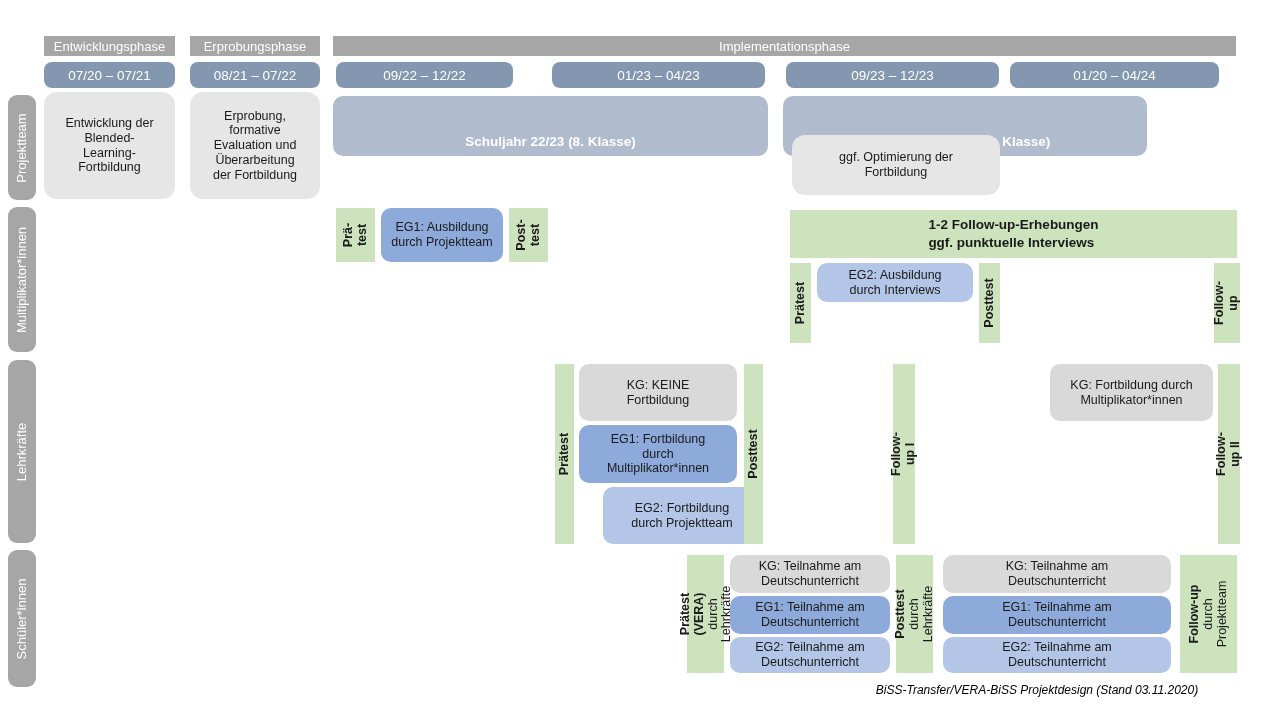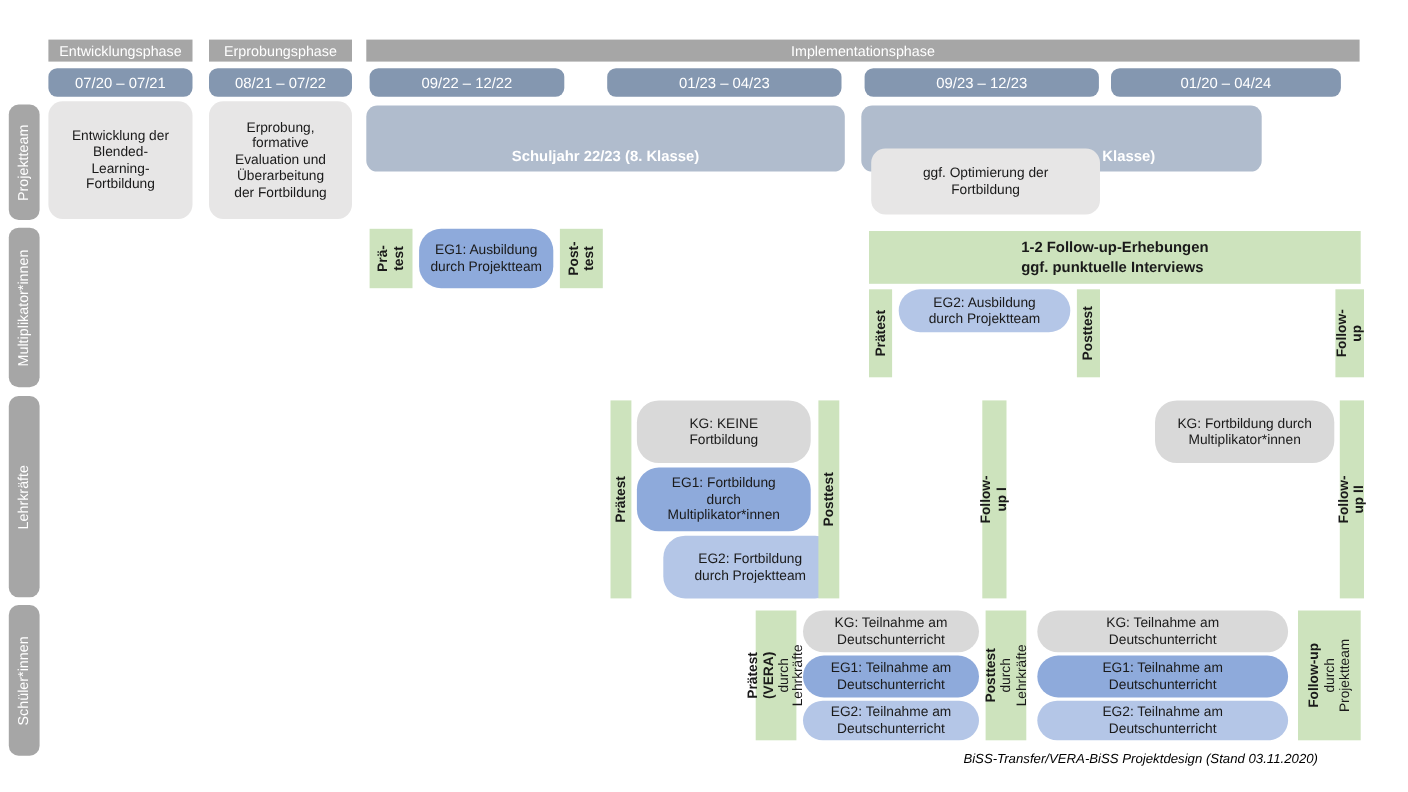--- a/index.html
+++ b/index.html
@@ -20,21 +20,21 @@
   .phase{background:var(--gray-header);height:20px;top:36px;display:flex;align-items:center;justify-content:center;
          color:#fff;font-size:13px;}
   
   .syear{background:var(--syear-blue);border-radius:10px;top:62px;height:60px;margin-top:34px;}
   .sylabel{position:absolute;left:0;right:0;bottom:7px;text-align:center;color:#fff;font-weight:700;font-size:13.5px;}
   
   .datebar{background:var(--date-blue);border-radius:8px;top:62px;height:26px;display:flex;align-items:center;justify-content:center;
            color:#fff;font-size:13.5px;z-index:2;}
   
   .box{display:flex;align-items:center;justify-content:center;text-align:center;
-       font-size:12.5px;line-height:1.18;padding:4px 15px;border-radius:20px;}
+       font-size:12.5px;line-height:1.18;padding:4px 15px;border-radius:10px;}
   .box.big{border-radius:13px;background:var(--box-light);padding:4px 19px;}
   .box.kg{background:var(--box-kg);}
   .box.eg1{background:var(--box-eg1);}
   .box.eg2{background:var(--box-eg2);}
   
   .gbar{background:var(--green);}
   .vt{position:absolute;top:50%;left:50%;transform:translate(-50%,-50%) rotate(-90deg);
       white-space:pre-line;text-align:center;line-height:1.1;font-size:12.5px;}
   .vt.b,.b{font-weight:700;}
   .blk{display:block;}
@@ -109,21 +109,21 @@
     <span class="vt b">Post-
 test</span>
     </div>
 
   <div class="abs banner" style="left:790px;top:210px;width:447px;height:48px">1-2 Follow-up-Erhebungen
 ggf. punktuelle Interviews</div>
 
   <div class="abs gbar" style="left:790px;top:263px;width:21px;height:80px">
     <span class="vt b">Prätest</span>
     </div>
-  <div class="abs box eg2" style="left:817px;top:263px;width:156px;height:39px">EG2: Ausbildung durch Projektteam</div>
+  <div class="abs box eg2" style="left:817px;top:263px;width:156px;height:39px">EG2: Ausbildung durch Interviews</div>
   <div class="abs gbar" style="left:979px;top:263px;width:21px;height:80px">
     <span class="vt b">Posttest</span>
     </div>
   <div class="abs gbar" style="left:1214px;top:263px;width:26px;height:80px">
     <span class="vt b">Follow-up</span>
     </div>
 
   <div class="abs gbar" style="left:555px;top:364px;width:19px;height:180px">
     <span class="vt b">Prätest</span>
     </div>

